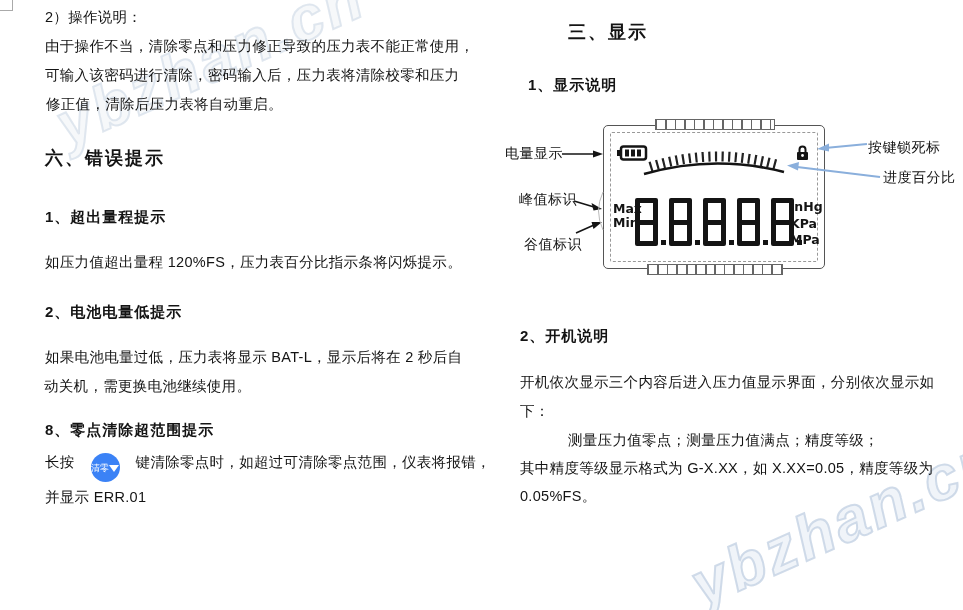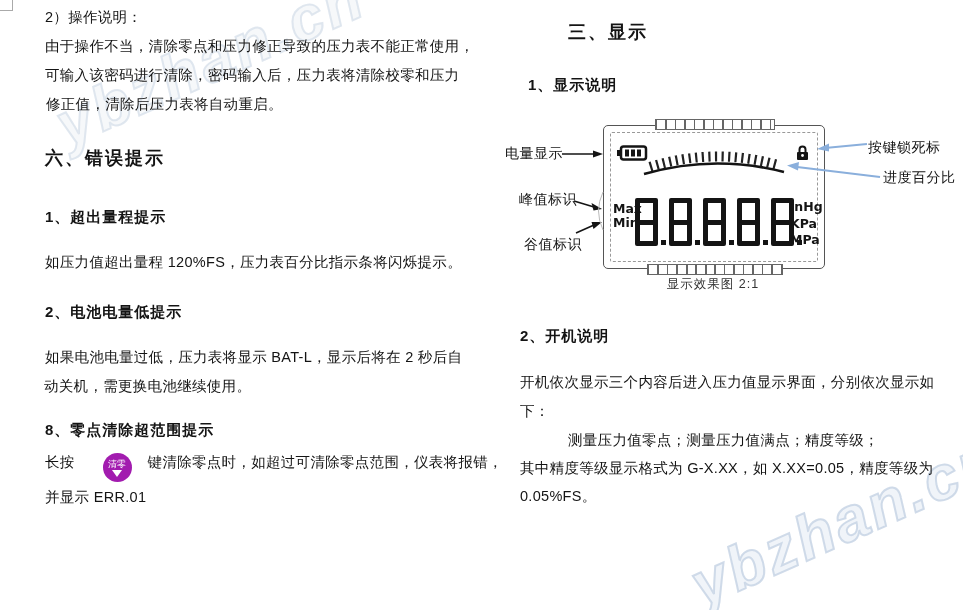--- a/index.html
+++ b/index.html
@@ -18,22 +18,22 @@
     position:absolute;z-index:0;font-size:62px;font-weight:bold;font-style:italic;
     letter-spacing:3px;color:rgba(234,239,245,0.45);
     -webkit-text-stroke:2px rgba(214,223,234,0.75);
     transform:rotate(-24deg);pointer-events:none;user-select:none;
   }
   .wm.blue{-webkit-text-stroke:2px rgba(196,210,228,0.8);color:rgba(226,234,243,0.5);}
   
   .corner-box{position:absolute;left:-2px;top:-3px;width:13px;height:12px;border:1px solid #aaa;background:#fff;z-index:3;}
   
   .btn-clearzero{
-    display:inline-flex;flex-direction:column;align-items:center;justify-content:center;
-    width:29px;height:29px;border-radius:50%;background:#a21caf;flex:0 0 auto;margin-left:12px;
+    display:inline-flex;flex-direction:row;align-items:center;justify-content:center;
+    width:29px;height:29px;border-radius:50%;background:#3b82f6;flex:0 0 auto;
   }
   .btn-clearzero .cz-label{font-size:9px;line-height:10px;color:#fff;letter-spacing:0;}
   .btn-clearzero .cz-tri{width:0;height:0;border-left:5px solid transparent;border-right:5px solid transparent;border-top:7px solid #fff;margin-top:1px;}
   
   .diagram{position:absolute;left:495px;top:118px;width:465px;height:180px;z-index:2;}
   .lcd-frame{position:absolute;left:108px;top:7px;width:220px;height:142px;border:1.5px solid #555;border-radius:5px;background:#fff;}
   .lcd-inner{position:absolute;inset:6px;border:1px dashed #999;border-radius:2px;}
   .conn{position:absolute;height:9px;border:1px solid #666;background:repeating-linear-gradient(90deg,#666 0 1.5px,#fff 1.5px 9.5px);z-index:1;}
   .conn.top{left:160px;top:1px;width:118px;}
   .conn.bottom{left:152px;top:146px;width:134px;}
@@ -130,21 +130,20 @@
         <div class="segdot"></div>
       </div>
 
     <div class="lcd-runits">
       <div>inHg</div>
       <div>KPa</div>
       <div>MPa</div>
     </div>
   </div>
 
-  <div class="lcd-caption">显示效果图  2:1</div>
 
   <div class="dlabel" style="left:10px;top:27px;">电量显示</div>
   <div class="dlabel" style="left:24px;top:73px;">峰值标识</div>
   <div class="dlabel" style="left:29px;top:118px;">谷值标识</div>
   <div class="dlabel" style="left:373px;top:21px;">按键锁死标</div>
   <div class="dlabel" style="left:388px;top:51px;">进度百分比</div>
 
   <svg class="arrow-layer" viewBox="0 0 465 180">
 
     <line x1="67" y1="36" x2="100" y2="36" stroke="#141414" stroke-width="1.6"></line>

